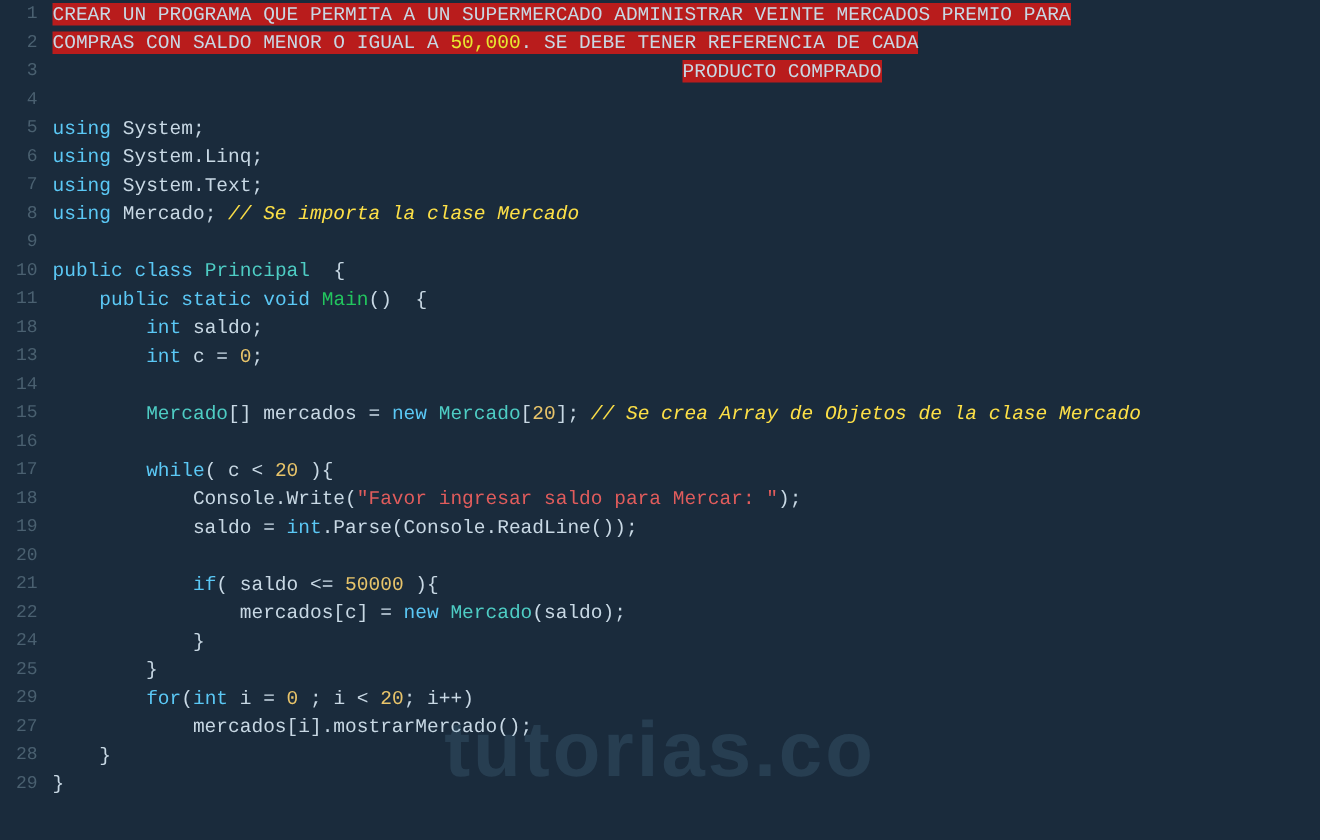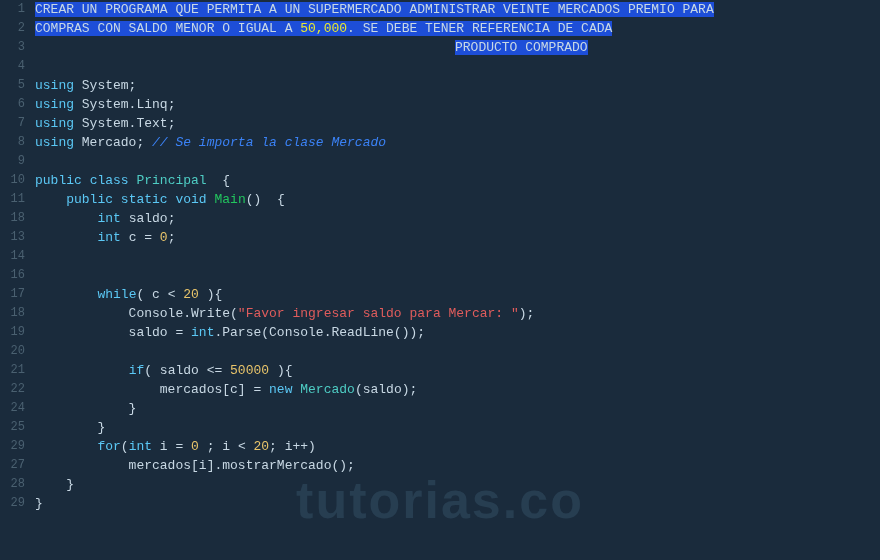--- a/index.html
+++ b/index.html
@@ -41,29 +41,29 @@
 
     .line-content {
       flex: 1;
       color: #c8d8e4;
       white-space: pre;
       line-height: 19px;
     }
 
     
     .highlight-block {
-      background-color: #1d4ed8;
+      background-color: #b91c1c;
       display: inline;
     }
 
     
     .kw { color: #5bc8f5; } 
     .kw-type { color: #5bc8f5; } 
     .string { color: #e05c5c; } 
-    .comment { color: #3b82f6; font-style: italic; margin-top: 20px; }
+    .comment { color: #fde047; font-style: italic; margin-top: 20px; }
     .number { color: #e8c46a; }
 
     
     .watermark {
       position: absolute;
       bottom: 30px;
       left: 50%;
       transform: translateX(-50%);
       color: rgba(100, 150, 180, 0.18);
       font-size: 52px;
@@ -142,20 +142,24 @@
   <div class="line">
     <span class="line-number">13</span>
     <span class="line-content">        <span class="kw-type">int</span> c = <span class="number">0</span>;</span>
   </div>
 
   <div class="line">
     <span class="line-number">14</span>
     <span class="line-content"> </span>
   </div>
 
+  <div class="line">
+    <span class="line-number">15</span>
+    <span class="line-content">        <span style="color:#4ecdc4;">Mercado</span>[] mercados = <span class="kw">new</span> <span style="color:#4ecdc4;">Mercado</span>[<span class="number">20</span>]; <span class="comment">// Se crea Array de Objetos de la clase Mercado</span></span>
+  </div>
 
   <div class="line">
     <span class="line-number">16</span>
     <span class="line-content"> </span>
   </div>
 
   <div class="line">
     <span class="line-number">17</span>
     <span class="line-content">        <span class="kw">while</span>( c &lt; <span class="number">20</span> ){</span>
   </div>

